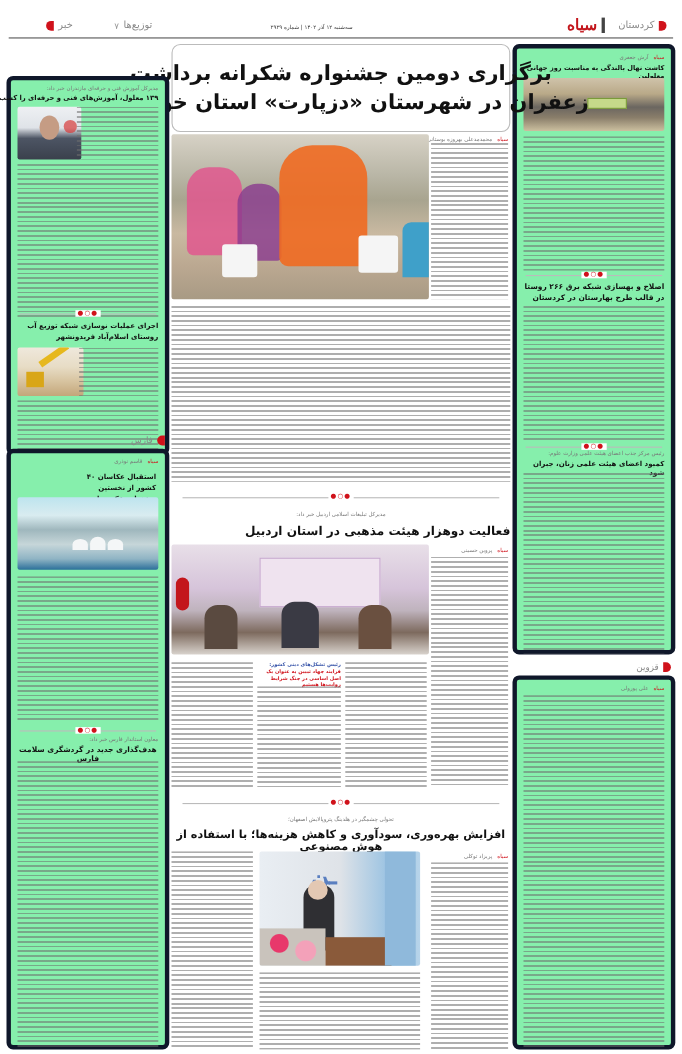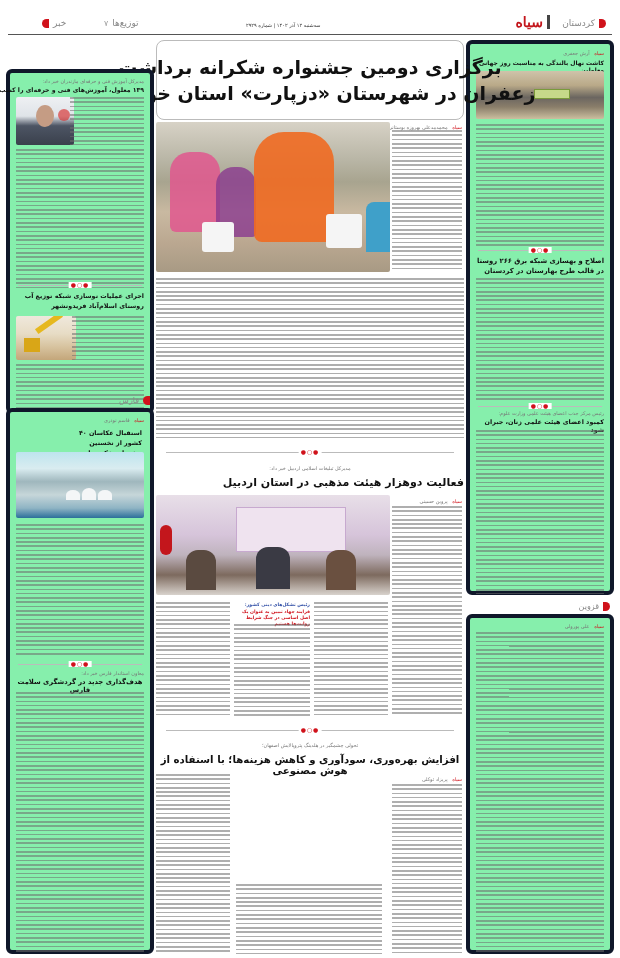--- a/index.html
+++ b/index.html
@@ -172,20 +172,28 @@
   <div class="sep" style="top:690px;left:10px;right:10px;">
       <span class="dots">●○●</span>
     </div>
 
   <div class="kicker" style="position:absolute;top:702px;left:0;right:0;">تحولی چشمگیر در هلدینگ پتروپالایش اصفهان؛</div>
   <div class="hl" style="position:absolute;top:714px;left:0;right:0;text-align:center;font-size:10.2px;">افزایش بهره‌وری، سودآوری و کاهش هزینه‌ها؛ با استفاده از هوش مصنوعی</div>
   <div style="position:absolute;top:736px;right:2px;" class="byline">
     <span>سیاه</span>
     <span class="name">پریزاد توکلی</span>
   </div>
+  <div class="photo" style="top:734px;left:80px;width:146px;height:104px;background:linear-gradient(90deg,#e9eef3 0%,#dfe3e8 50%,#9bc3e2 80%,#b7d4ea 100%);">
+    <div style="position:absolute;left:10px;top:10px;width:60px;height:30px;color:#5a7fc0;font-size:22px;font-weight:bold;font-family:'DejaVu Serif',serif;">ـن</div>
+    <div style="position:absolute;left:40px;top:30px;width:28px;height:60px;background:#2f2f33;border-radius:12px 12px 0 0;"></div>
+    <div style="position:absolute;left:44px;top:26px;width:18px;height:18px;background:#e3c8b3;border-radius:50%;"></div>
+    <div style="position:absolute;left:0;top:70px;width:60px;height:34px;background:radial-gradient(circle at 30% 40%,#e8386b 0,#e8386b 8px,transparent 9px),radial-gradient(circle at 70% 60%,#f3a1b9 0,#f3a1b9 9px,transparent 10px),#c9c3bc;"></div>
+    <div style="position:absolute;left:60px;top:78px;width:60px;height:26px;background:#8a5a3a;"></div>
+    <div style="position:absolute;right:4px;top:0;width:28px;height:104px;background:#8fb9db;"></div>
+  </div>
   <div class="text text-block" style="position:absolute;top:744px;right:2px;width:70px;height:170px;"><span style="opacity:0">معاون سیستم‌های هوش مصنوعی هلدینگ پتروپالایش اصفهان در گفت‌وگو با روابط‌عمومی و بین الملل هلدینگ پتروپالایش اصفهان گفت: با توجه به اینکه هوش مصنوعی یک فناوری بسیار پیشرفته است، می‌تواند تحولات بزرگ را مخصوصا در بخش صنعت ایجاد کند. به‌همین‌دلیل انتظاراتی که می‌توان از سیستم داشت افزایش بهره‌وری، سودآوری و کاهش هزینه‌ها و پیش‌بینی در موارد مختلف می‌باشد. جناب آقای دکتر محسن قدیری مدیرعامل شرکت از ابتدای سال جاری این مورد را به‌صورت متمرکز آغاز کرد. دارد و سیستم هوش مصنوعی می‌تواند در خصوص آزمایشات به پرسنل گزارش دهد.</span></div>
   <div class="text text-block" style="position:absolute;top:734px;left:0;width:74px;height:180px;"></div>
   <div class="text text-block" style="position:absolute;top:844px;left:80px;width:146px;height:70px;background:repeating-linear-gradient(to bottom,#6d6d6d 0,#6d6d6d 1.6px,transparent 1.6px,transparent 4.3px),linear-gradient(90deg,transparent 70px,#fff 70px,#fff 76px,transparent 76px);"></div>
 </div>
 
 <div class="col col-left">
   <div class="box" style="top:0;left:0;right:0;height:345px;margin-top:29px;">
     <div class="kicker" style="position:absolute;top:5px;right:6px;text-align:right;">مدیرکل آموزش فنی و حرفه‌ای مازندران خبر داد:</div>
     <div class="hl" style="position:absolute;top:13px;right:6px;left:4px;font-size:6.2px;text-align:right;white-space:nowrap;">۱۳۹ معلول، آموزش‌های فنی و حرفه‌ای را کسب کردند</div>
     <div class="photo" style="top:24px;left:6px;width:58px;height:48px;background:linear-gradient(180deg,#eef0f3 0%,#dfe3e8 40%,#4d5564 60%,#3a404c 100%);">

